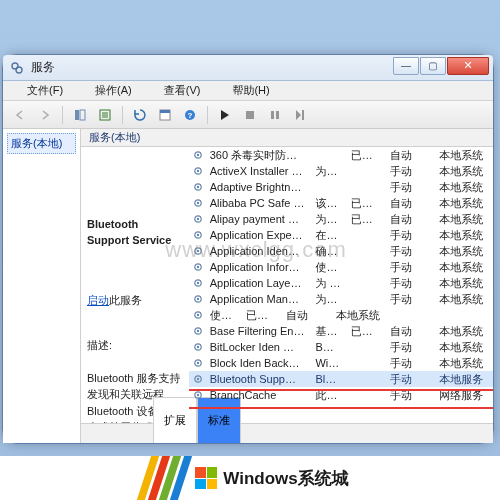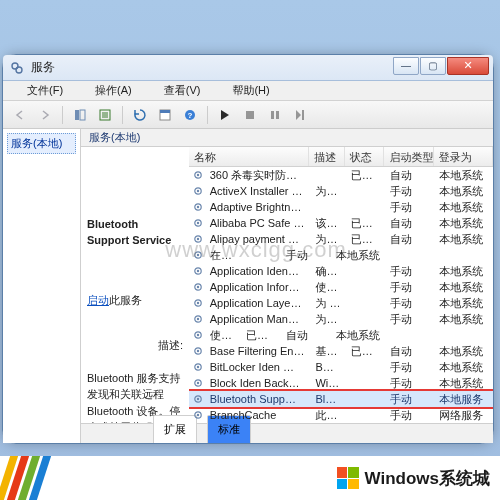--- a/index.html
+++ b/index.html
@@ -34,21 +34,21 @@
   .main{flex:1;display:flex;flex-direction:column;background:#fff;overflow:hidden;}
   .tabhead{height:18px;background:#f1f1f1;border-bottom:1px solid #cfcfcf;display:flex;align-items:center;font-size:11px;color:#1f3b72;}
   .tabhead span{padding-left:8px;}
 
   .content{flex:1;display:flex;overflow:hidden;}
 
   
   .details{width:108px;padding:8px 6px;font-size:11px;color:#222;line-height:1.5;overflow:hidden;white-space:pre-line;}
   .details .svcname{font-weight:bold;margin-bottom:10px;white-space:normal;margin-top:44px;}
   .details .actlink{color:#0b4fbf;text-decoration:underline;cursor:pointer;text-align:center;}
-  .details .desclabel{margin-top:12px;text-align:right;}
+  .details .desclabel{margin-top:12px;}
   .details .desctext{white-space:normal;}
 
   
   .listwrap{flex:1;overflow:hidden;display:flex;flex-direction:column;}
   .colhead{height:20px;display:flex;background:linear-gradient(#fdfdfd,#ececec);border-bottom:1px solid #d1d1d1;font-size:11px;color:#333;}
   .colhead div{padding:3px 5px;border-right:1px solid #e1e1e1;overflow:hidden;white-space:nowrap;}
   .rows{flex:1;overflow:hidden;}
   .row{height:16px;display:flex;font-size:11px;color:#222;align-items:center;}
   .row .cell{padding:0 5px;overflow:hidden;white-space:nowrap;text-overflow:ellipsis;}
   .row .ico{width:14px;display:flex;align-items:center;justify-content:center;margin-left:2px;}
@@ -56,26 +56,26 @@
   .highlightbox{position:absolute;border:2px solid #e53935;pointer-events:none;}
 
   .c-name{width:108px;}
   .c-desc{width:36px;}
   .c-status{width:40px;}
   .c-start{width:50px;}
   .c-logon{width:60px;}
 
   
   .btabs{height:20px;background:#f1f1f1;border-top:1px solid #cfcfcf;display:flex;align-items:flex-end;font-size:11px;padding-left:72px;}
-  .btab{padding:6px 10px;border:1px solid #cfcfcf;border-bottom:none;background:#fff;margin-right:10px;border-radius:2px 2px 0 0;cursor:default;}
+  .btab{padding:15px 10px;border:1px solid #cfcfcf;border-bottom:none;background:#fff;margin-right:0;border-radius:2px 2px 0 0;cursor:default;}
   .btab.inactive{background:#3b82f6;}
 
   
   .wm{position:absolute;left:12px;right:0;top:50%;transform:translateY(-50%);text-align:center;font-size:22px;letter-spacing:1px;color:rgba(120,120,120,.35);pointer-events:none;}
-  .footer{position:absolute;left:0;right:0;bottom:0;height:44px;display:flex;align-items:center;justify-content:space-between;background:#fff;}
+  .footer{position:absolute;left:0;right:0;bottom:0;height:44px;display:flex;align-items:center;justify-content:center;background:#fff;}
   .stripes{display:flex;height:100%;}
   .stripe{width:8px;height:100%;margin-left:3px;transform:skewX(-18deg);}
   .s1{background:#f3b300;}.s2{background:#e63917;}.s3{background:#6fae2f;}.s4{background:#1a7fd4;}
   .brand{display:flex;align-items:center;margin-left:10px;margin-right:10px;font-size:17px;font-weight:600;color:#1a1a1a;}
   .brand .winlogo{width:22px;height:22px;margin-right:6px;display:grid;grid-template-columns:1fr 1fr;grid-template-rows:1fr 1fr;gap:1px;}
   .brand .winlogo span:nth-child(1){background:#f25022;}
   .brand .winlogo span:nth-child(2){background:#7fba00;}
   .brand .winlogo span:nth-child(3){background:#00a4ef;}
   .brand .winlogo span:nth-child(4){background:#ffb900;}
 </style>
@@ -189,27 +189,20 @@
         <div class="details">
           <div class="svcname">Bluetooth Support Service</div>
           <div>
             <span class="actlink">启动</span><span>此服务</span>
           </div>
           <div class="desclabel">描述:</div>
           <div class="desctext">Bluetooth 服务支持发现和关联远程 Bluetooth 设备。停止或禁用此服务可能导致已安装的 Bluetooth 设备无法正确操作，还会阻止发现和关联新设备。</div>
         </div>
 
         <div class="listwrap" style="position:relative;">
-          <div class="colhead">
-            <div class="c-name" style="width:122px;">名称</div>
-            <div class="c-desc">描述</div>
-            <div class="c-status">状态</div>
-            <div class="c-start">启动类型</div>
-            <div class="c-logon">登录为</div>
-          </div>
           <div class="rows" id="rows">
               <div class="row">
                 <span class="ico">
                   <svg width="12" height="12" viewBox="0 0 12 12">
                     <circle cx="6" cy="6" r="3.2" fill="none" stroke="#6b87ad" stroke-width="1.2"></circle>
                     <circle cx="6" cy="6" r="1.2" fill="#6b87ad"></circle>
                   </svg>
                 </span>
                 <span class="cell c-name">360 杀毒实时防护…</span>
                 <span class="cell c-desc"></span>
@@ -269,20 +262,21 @@
                 <span class="cell c-start">自动</span>
                 <span class="cell c-logon">本地系统</span>
               </div>
               <div class="row">
                 <span class="ico">
                   <svg width="12" height="12" viewBox="0 0 12 12">
                     <circle cx="6" cy="6" r="3.2" fill="none" stroke="#6b87ad" stroke-width="1.2"></circle>
                     <circle cx="6" cy="6" r="1.2" fill="#6b87ad"></circle>
                   </svg>
                 </span>
+                <span class="cell c-name">Application Expe…</span>
                 <span class="cell c-desc">在应…</span>
                 <span class="cell c-status"></span>
                 <span class="cell c-start">手动</span>
                 <span class="cell c-logon">本地系统</span>
               </div>
               <div class="row">
                 <span class="ico">
                   <svg width="12" height="12" viewBox="0 0 12 12">
                     <circle cx="6" cy="6" r="3.2" fill="none" stroke="#6b87ad" stroke-width="1.2"></circle>
                     <circle cx="6" cy="6" r="1.2" fill="#6b87ad"></circle>

